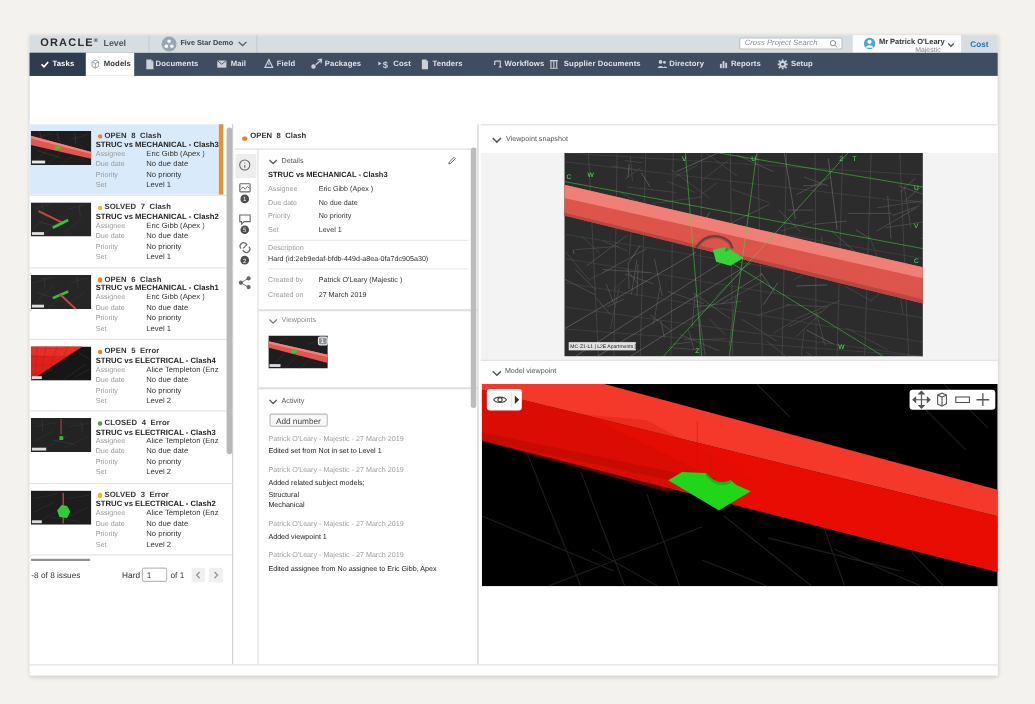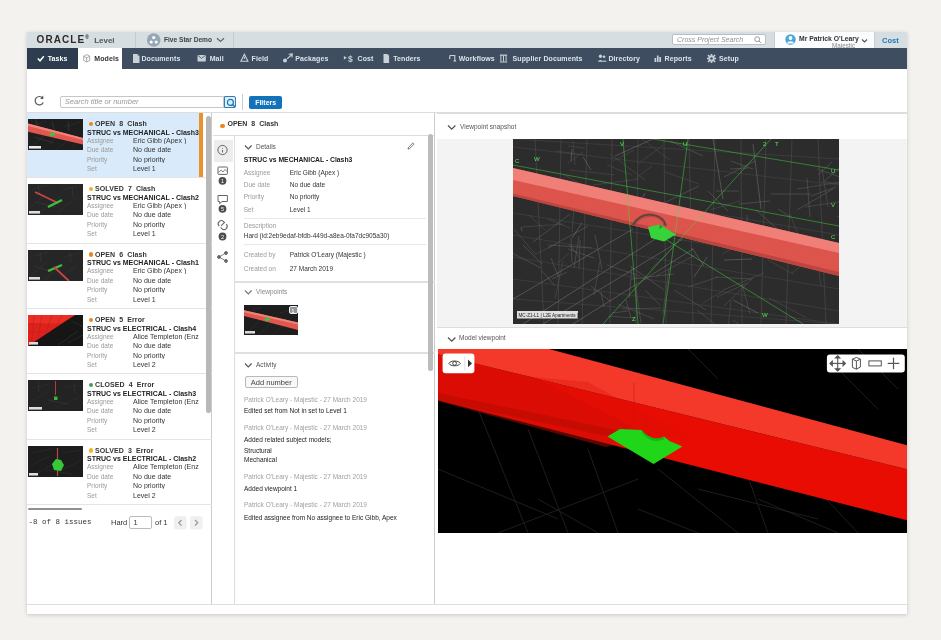--- a/index.html
+++ b/index.html
@@ -199,35 +199,20 @@
     <div class="ntxt" style="left:330.5px;">Cost</div>
     <div class="ntxt" style="left:366.2px;">Tenders</div>
     <div class="ntxt" style="left:431.7px;">Workflows</div>
     <div class="ntxt" style="left:485.6px;">Supplier Documents</div>
     <div class="ntxt" style="left:581.4px;">Directory</div>
     <div class="ntxt" style="left:637.5px;">Reports</div>
     <div class="ntxt" style="left:692px;">Setup</div>
   </div>
 
 
-  <div id="toolbar" class="abs">
-    <svg width="14" height="14" style="position:absolute;left:5px;top:5.5px;">
-      <path d="M 10.6 4.0 A 4.2 4.2 0 1 0 11.2 8.4" stroke="#555" stroke-width="1.2" fill="none"></path>
-      <path d="M 11.3 1.6 L 11.3 4.9 L 8.1 4.9 Z" fill="#555"></path>
-    </svg>
-    <div id="srch">Search title or number</div>
-    <div id="srchbtn">
-      <svg width="11" height="11" style="position:absolute;left:1px;top:1px;">
-          <circle cx="4.4" cy="4.4" r="3" stroke="#2274ae" fill="none" stroke-width="1.2"></circle>
-          <line x1="6.6" y1="6.6" x2="9.2" y2="9.2" stroke="#2274ae" stroke-width="1.4"></line>
-        </svg>
-    </div>
-    <div id="tbsep"></div>
-    <div id="filters">Filters</div>
-  </div>
 
   <div id="leftpanel" class="abs">
 
     <div class="item" style="top:0;height:63.8px;background:#d9eafa;width:175.5px;">
       <svg class="thumb" viewBox="0 0 55 31">
         <rect width="55" height="31" fill="#1e1e1e"></rect>
         <g stroke="#353535" stroke-width="0.5">
             <line x1="4" y1="28" x2="20" y2="12"></line>
             <line x1="14" y1="31" x2="34" y2="14"></line>
             <line x1="28" y1="31" x2="46" y2="16"></line>
@@ -420,21 +405,21 @@
       <div class="fl" style="top:42.5px;">Priority</div>
         <div class="fv" style="top:42.5px;">No priority</div>
       <div class="fl" style="top:52px;">Set</div>
         <div class="fv" style="top:52px;">Level 2</div>
     </div>
     <div class="itemsep" style="top:391px;"></div>
 
     <div style="position:absolute;left:178.5px;top:3px;width:5px;height:297px;background:#b8b8b8;border-radius:2.5px;"></div>
     <div style="position:absolute;left:1px;top:394.8px;width:54px;height:2.2px;background:#909090;border-radius:1px;"></div>
 
-    <div style="position:absolute;left:1.5px;top:404.5px;font-size:7.5px;color:#333;font-family:Liberation Mono, monospace;">-8 of 8 issues</div>
+    <div style="position:absolute;left:1.5px;top:404.5px;font-size:7.5px;color:#333;">-8 of 8 issues</div>
     <div style="position:absolute;left:84px;top:404.5px;font-size:7.5px;color:#333;">Hard</div>
     <div style="position:absolute;left:101.5px;top:402.5px;width:23.5px;height:13.5px;border:1px solid #bbb;border-radius:2px;background:#fff;font-size:7.5px;color:#333;line-height:12px;padding-left:4px;">1</div>
     <div style="position:absolute;left:128px;top:404.5px;font-size:7.5px;color:#333;">of 1</div>
     <svg width="13" height="14" style="position:absolute;left:147px;top:402.5px;">
         <rect width="12.5" height="13.5" rx="2.5" fill="#f0f0f0"></rect>
         <path d="M 7.5 4 L 4.8 6.8 L 7.5 9.6" stroke="#999" stroke-width="1.3" fill="none"></path>
       </svg>
     <svg width="13" height="14" style="position:absolute;left:163px;top:402.5px;">
         <rect width="12.5" height="13.5" rx="2.5" fill="#f0f0f0"></rect>
         <path d="M 5 4 L 7.7 6.8 L 5 9.6" stroke="#999" stroke-width="1.3" fill="none"></path>

